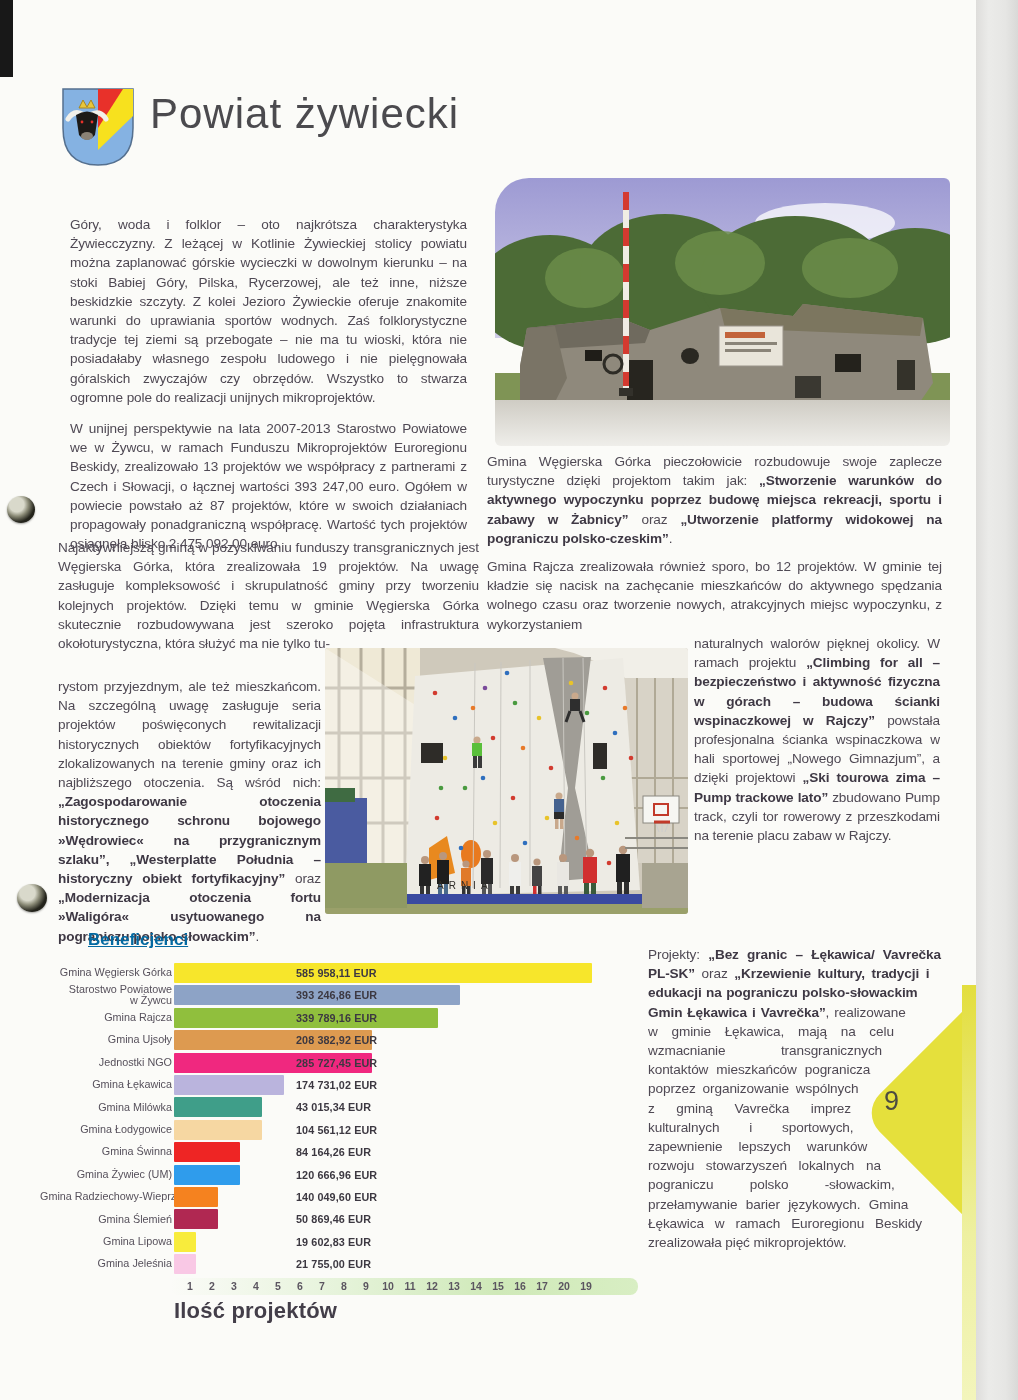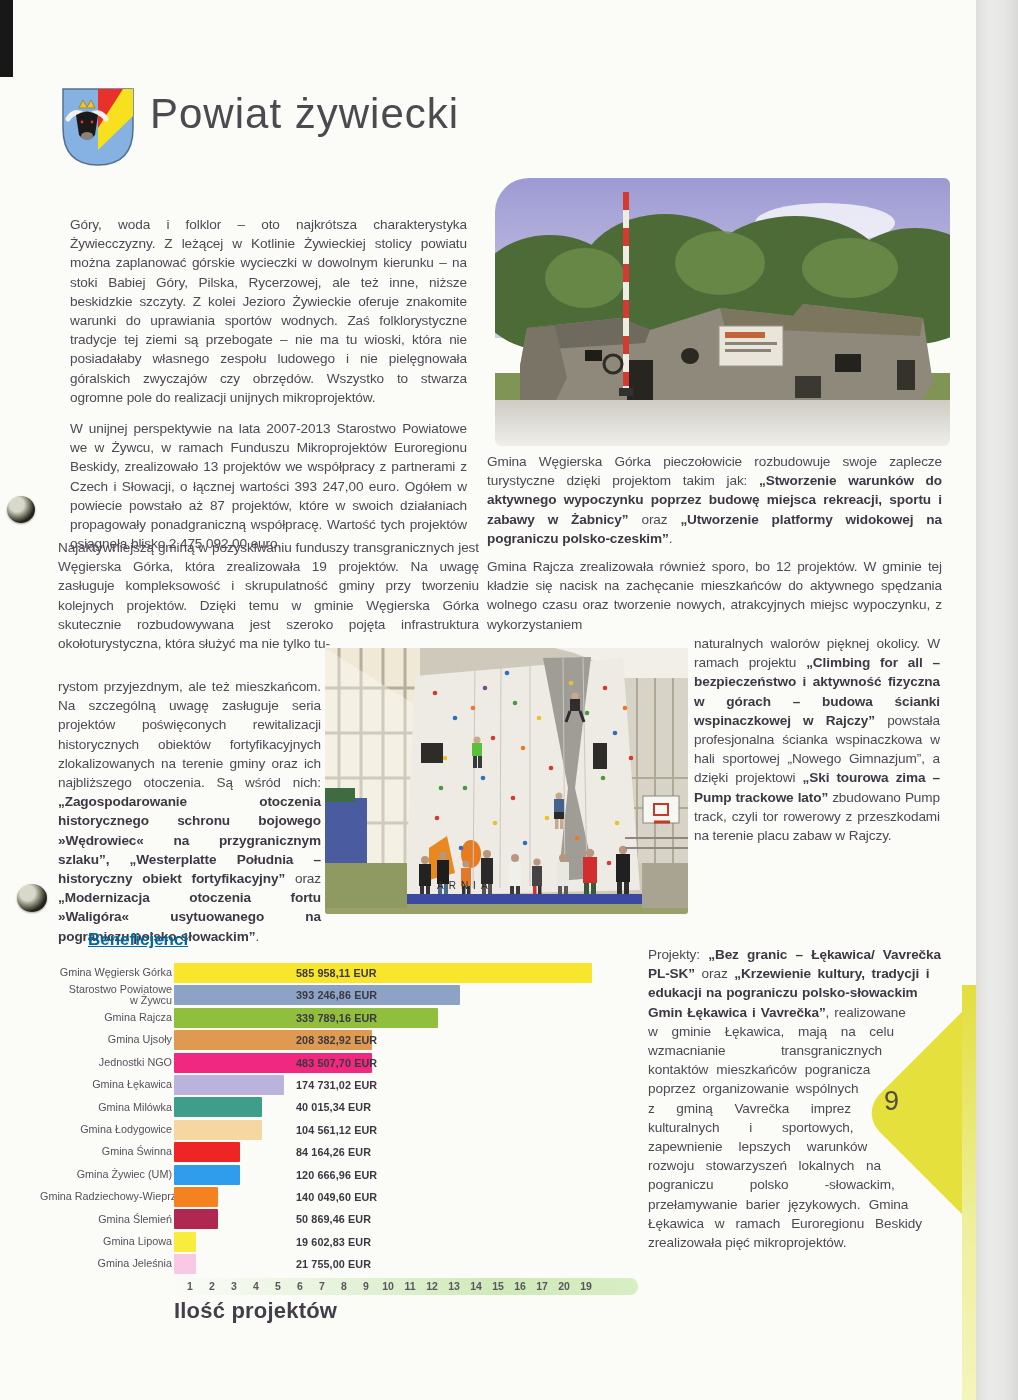--- a/index.html
+++ b/index.html
@@ -356,35 +356,35 @@
           <div class="clabel">Gmina Ujsoły</div>
           <div class="cbararea">
             <div class="cbar" style="width: 198px; background: rgb(221, 154, 80);"></div>
             <span class="cval">208 382,92 EUR</span>
           </div>
         </div>
         <div class="crow">
           <div class="clabel">Jednostki NGO</div>
           <div class="cbararea">
             <div class="cbar" style="width: 198px; background: rgb(240, 40, 127);"></div>
-            <span class="cval">483 507,70 EUR</span>
+            <span class="cval">285 727,45 EUR</span>
           </div>
         </div>
         <div class="crow">
           <div class="clabel">Gmina Łękawica</div>
           <div class="cbararea">
             <div class="cbar" style="width: 110px; background: rgb(186, 180, 221);"></div>
             <span class="cval">174 731,02 EUR</span>
           </div>
         </div>
         <div class="crow">
           <div class="clabel">Gmina Milówka</div>
           <div class="cbararea">
             <div class="cbar" style="width: 88px; background: rgb(63, 158, 137);"></div>
-            <span class="cval">40 015,34 EUR</span>
+            <span class="cval">43 015,34 EUR</span>
           </div>
         </div>
         <div class="crow">
           <div class="clabel">Gmina Łodygowice</div>
           <div class="cbararea">
             <div class="cbar" style="width: 88px; background: rgb(246, 215, 162);"></div>
             <span class="cval">104 561,12 EUR</span>
           </div>
         </div>
         <div class="crow">

